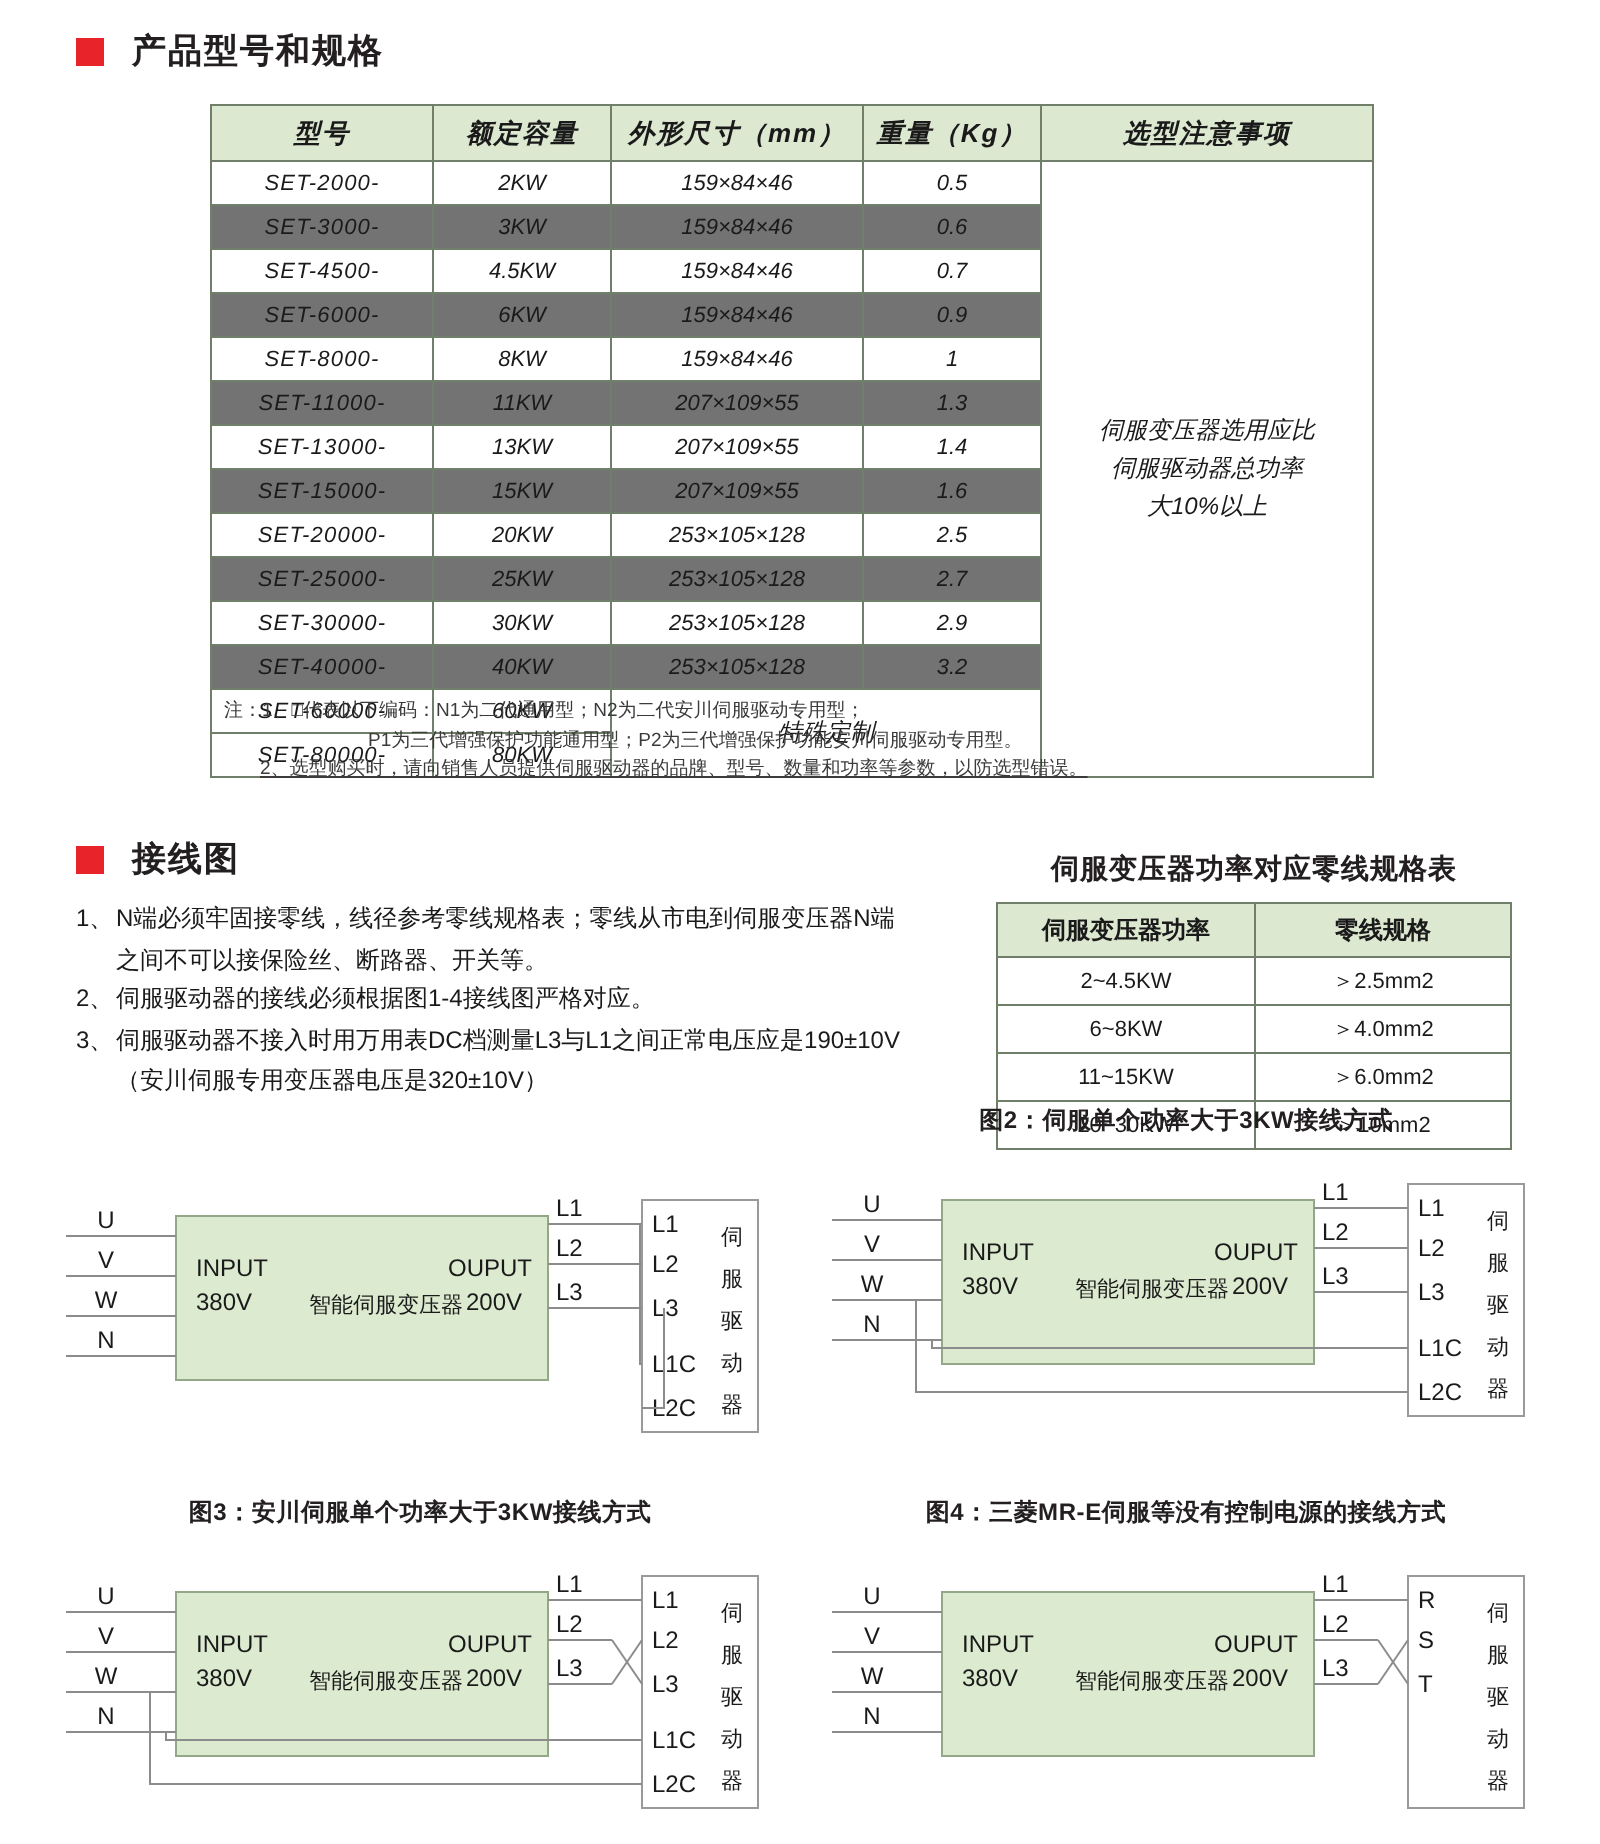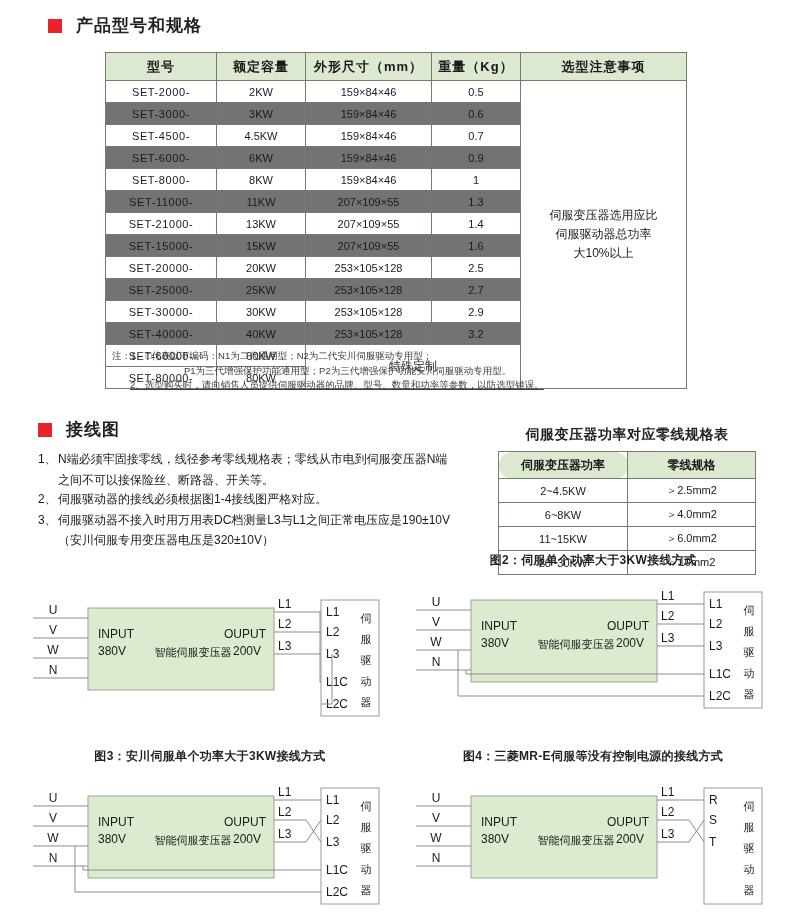--- a/index.html
+++ b/index.html
@@ -9,38 +9,39 @@
     font-family:"Liberation Sans","DejaVu Sans",sans-serif;
     color:#1a1a1a;
     position:relative;
     overflow:hidden;
   }
   
   .sec-head{display:flex;align-items:center;gap:14px;}
   .sec-marker{width:14px;height:14px;background:#e8242a;display:block;}
   .sec-title{font-size:17px;font-weight:bold;letter-spacing:1px;color:#231f20;}
 
-  #head1{position:absolute;left:48px;top:14px;}
+  #head1{position:absolute;left:38px;top:14px;}
   #head2{position:absolute;left:38px;top:418px;}
 
   
   #spec-table{
     position:absolute;left:105px;top:52px;
     border-collapse:collapse;
     table-layout:fixed;
     font-size:11px;
   }
   #spec-table td,#spec-table th{
     border:1px solid #6f7f6a;
     text-align:center;
     vertical-align:middle;
     padding:0;
     height:21px;
     font-weight:normal;
     color:#1a1a1a;
+    font-style:italic;
   }
   #spec-table thead th{
     background:#dde8d0;
     height:27px;
     font-size:13px;
     font-weight:bold;
     letter-spacing:1px;
   }
   #spec-table tbody tr.alt td{background:#737373;margin-top:26px;}
   .c-model{width:110px;letter-spacing:.6px;}
@@ -69,21 +70,21 @@
   #wiring-notes .wn-sub{padding-left:20px;}
 
   
   #zero-wrap{position:absolute;left:498px;top:426px;width:258px;}
   #zero-caption{text-align:center;font-size:14px;font-weight:bold;margin-bottom:7px;color:#231f20;letter-spacing:.5px;}
   #zero-table{border-collapse:collapse;table-layout:fixed;width:258px;font-size:11px;}
   #zero-table td,#zero-table th{
     border:1px solid #6f7f6a;text-align:center;height:23px;padding:0;font-weight:normal;
   }
   #zero-table thead th{background:#dde8d0;font-weight:bold;font-size:12px;height:26px;}
-  #zero-table .zc1{width:128px;border-radius:13px;}
+  #zero-table .zc1{width:128px;}
 
   
   .diagram{position:absolute;width:370px;height:165px;}
   #dia1{left:25px;top:578px;}
   #dia2{left:408px;top:552px;}
   #dia3{left:25px;top:748px;}
   #dia4{left:408px;top:748px;}
   .dia-title{
     text-align:center;font-size:12px;font-weight:bold;color:#231f20;
     letter-spacing:.3px;margin:0;padding-top:0;height:18px;
@@ -144,21 +145,21 @@
         <td class="c-dim">159×84×46</td>
         <td class="c-wt">1</td>
       </tr>
       <tr class="alt">
         <td class="c-model">SET-11000-</td>
         <td class="c-cap">11KW</td>
         <td class="c-dim">207×109×55</td>
         <td class="c-wt">1.3</td>
       </tr>
       <tr>
-        <td class="c-model">SET-21000-</td>
+        <td class="c-model">SET-13000-</td>
         <td class="c-cap">13KW</td>
         <td class="c-dim">207×109×55</td>
         <td class="c-wt">1.4</td>
       </tr>
       <tr class="alt">
         <td class="c-model">SET-15000-</td>
         <td class="c-cap">15KW</td>
         <td class="c-dim">207×109×55</td>
         <td class="c-wt">1.6</td>
       </tr>

